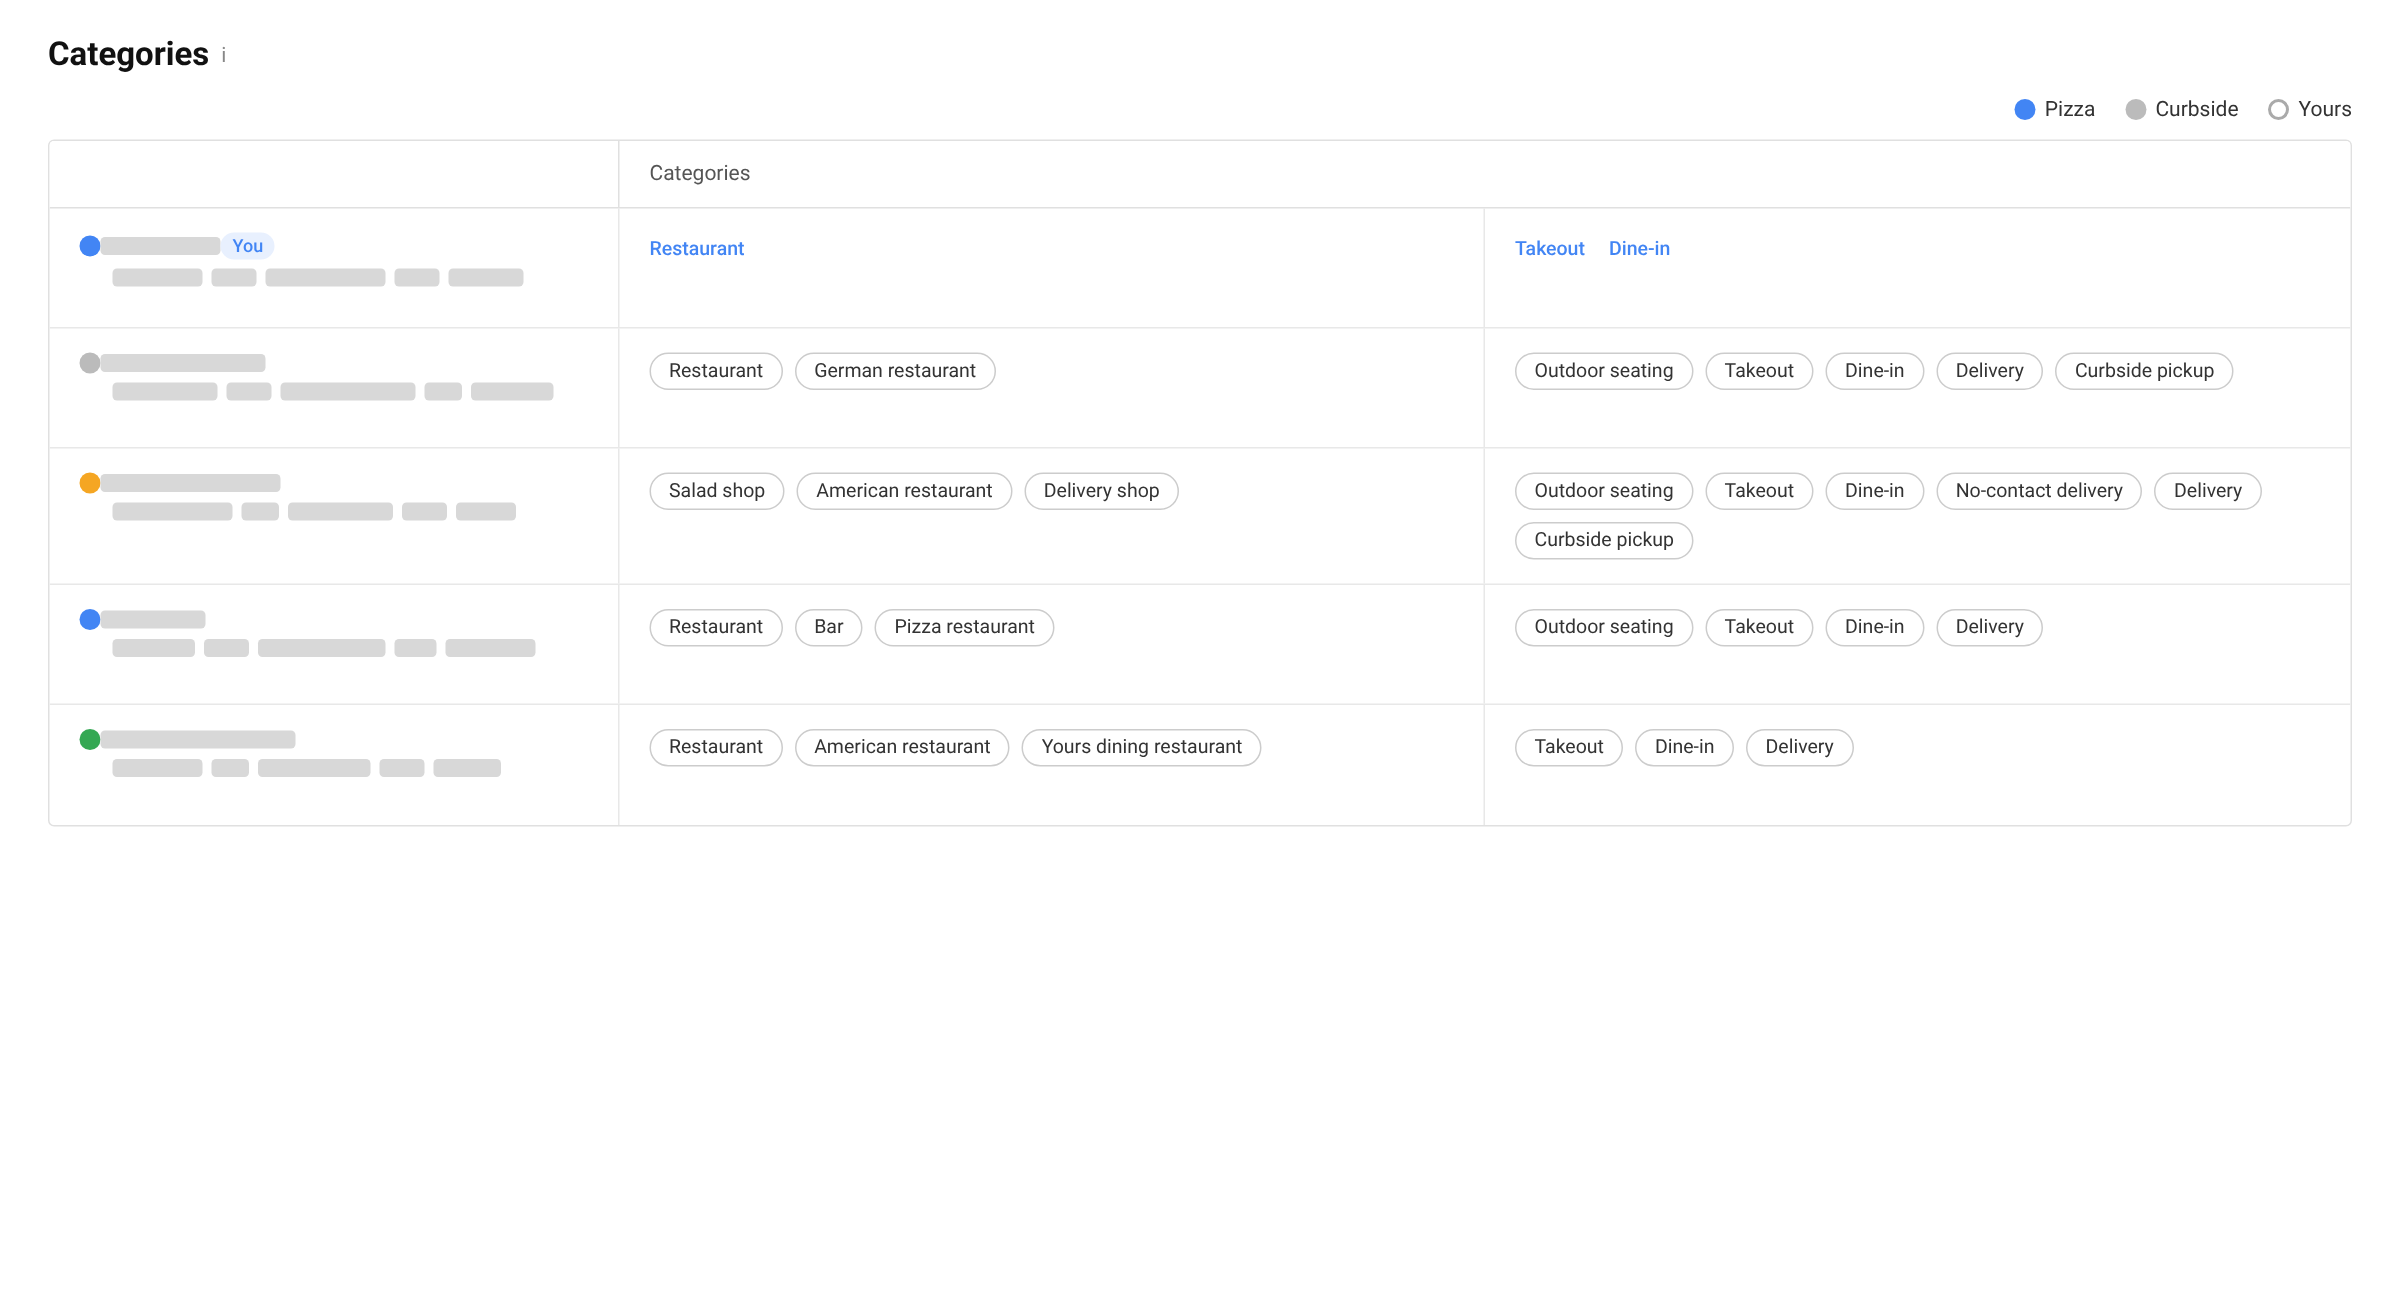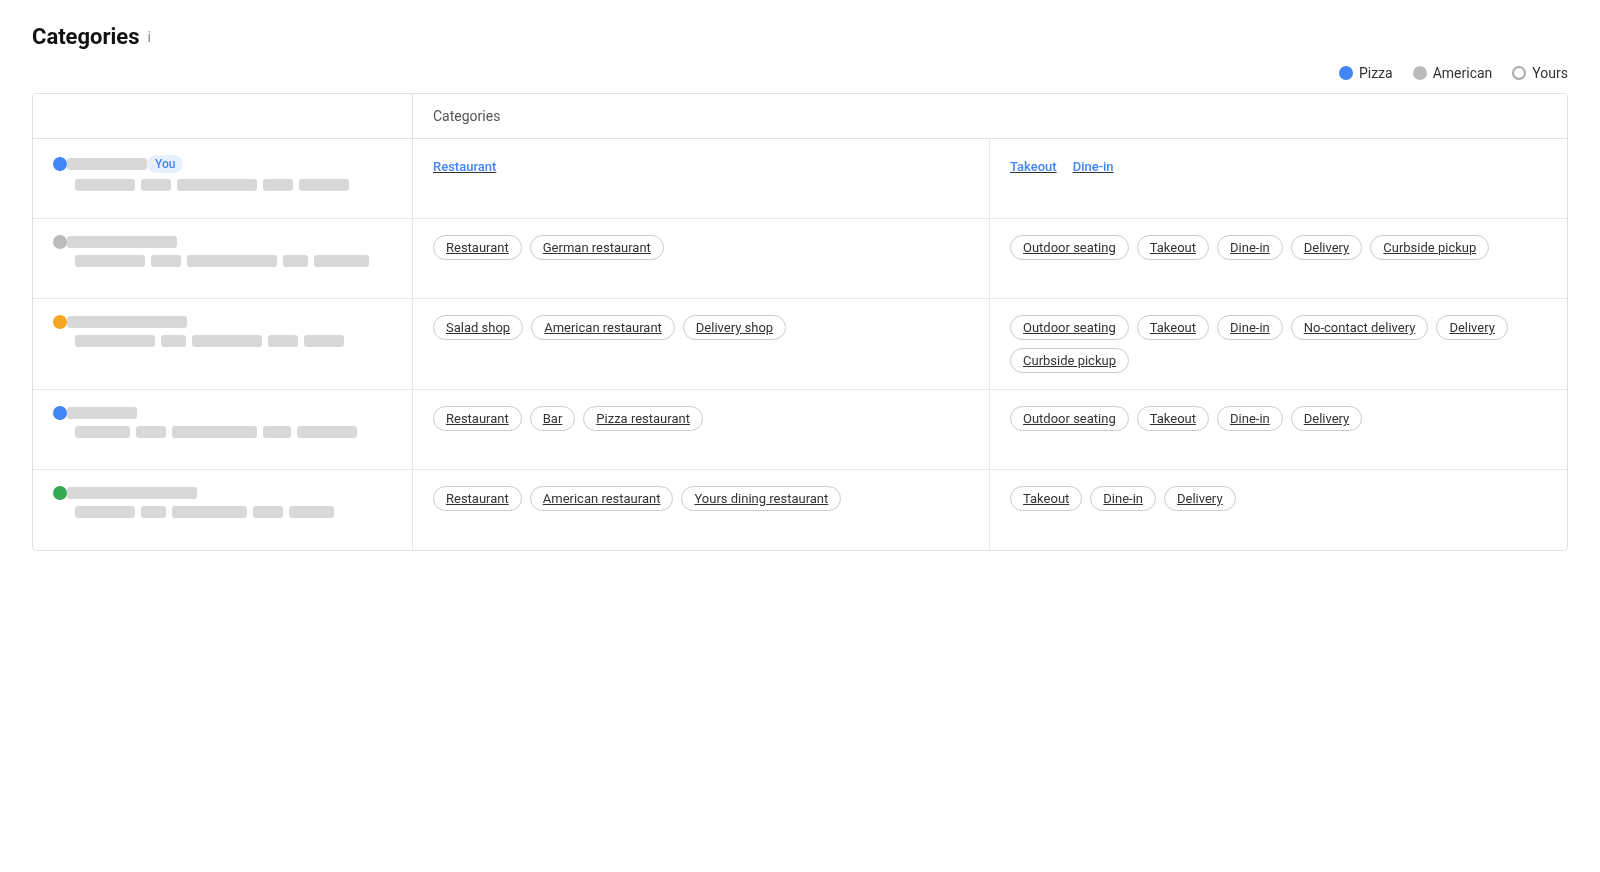--- a/index.html
+++ b/index.html
@@ -123,21 +123,20 @@
       display: flex;
       gap: 6px;
       align-items: center;
       margin-left: 22px;
     }
     .cell-tags {
       flex-wrap: wrap;
       gap: 8px;
       align-items: flex-end;
       align-content: flex-start;
-      text-decoration: underline;
     }
     .tag {
       display: inline-flex;
       align-items: center;
       padding: 4px 12px;
       border-radius: 16px;
       font-size: 13px;
       white-space: nowrap;
     }
     .tag-outline {
@@ -165,21 +164,21 @@
     <span class="info-icon">i</span>
   </div>
 
   <div class="legend">
     <div class="legend-item">
       <div class="legend-dot legend-dot-yours"></div>
       <span>Pizza</span>
     </div>
     <div class="legend-item">
       <div class="legend-dot legend-dot-matching"></div>
-      <span>American</span>
+      <span>Curbside</span>
     </div>
     <div class="legend-item">
       <div class="legend-dot legend-dot-unique"></div>
       <span>Yours</span>
     </div>
   </div>
 
   <div class="table-wrapper">
     <div class="table-header">
       <div class="table-header-cell"></div>

